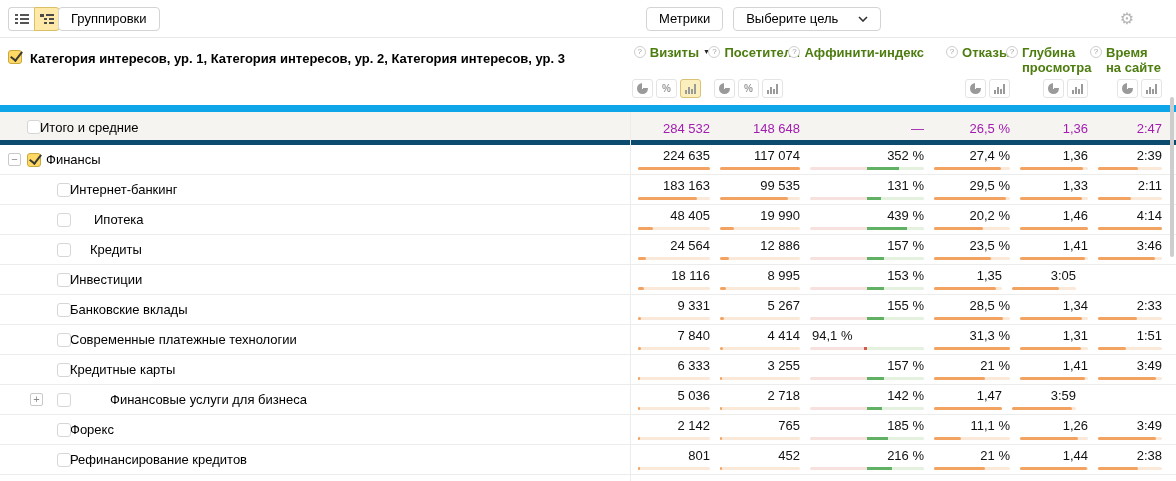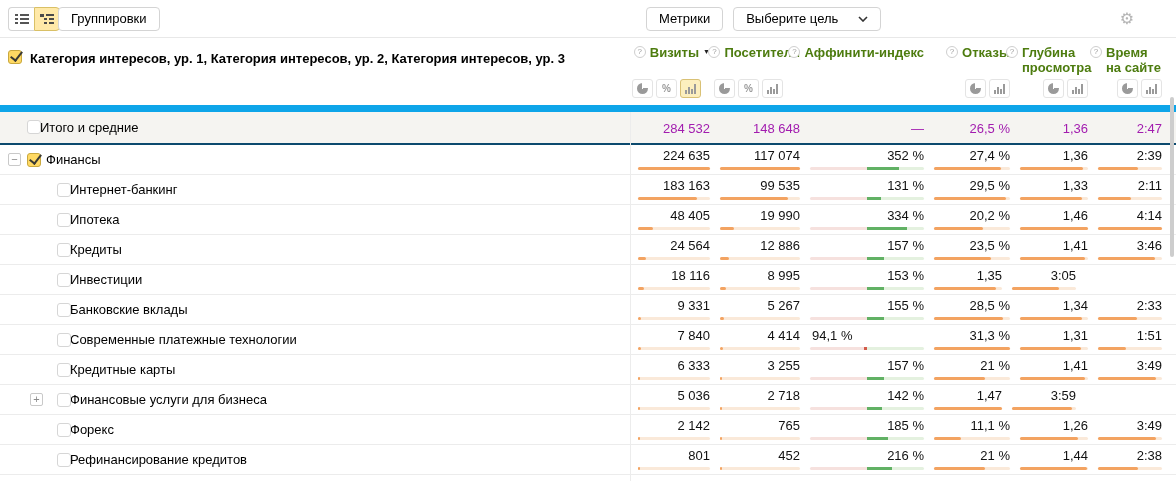--- a/index.html
+++ b/index.html
@@ -39,21 +39,21 @@
   .tbtn.active { background:#fcefbe; border-color:#d9c175; }
   .pie-g { width:11px; height:11px; border-radius:50%; background:conic-gradient(transparent 0 80deg, var(--icon_gray) 80deg 360deg); }
   .pct-g { font-size:10px; font-weight:bold; color:var(--icon_gray); font-family:inherit; }
   .bars-g { display:flex; align-items:flex-end; gap:1px; height:11px; }
   .bars-g i { display:block; width:2px; background:var(--icon_gray); }
   .bars-g i:nth-child(1){height:4px} .bars-g i:nth-child(2){height:7px}
   .bars-g i:nth-child(3){height:5px} .bars-g i:nth-child(4){height:10px}
 
   
   .row { position:relative; display:flex; height:30px; border-bottom:1px solid #ececec; background:#fff; }
-  .row.total { height:33px; background:var(--row_total_bg); border-bottom:2px solid #0c4a6e; }
+  .row.total { height:33px; background:var(--row_total_bg); border-bottom:5px solid #0c4a6e; }
   .lab { position:relative; width:630px; flex:none; }
   .lab .txt { display:inline-block; color:#000; line-height:29px; white-space:nowrap; }
   .row.total .lab .txt { line-height:32px; }
   .exp { position:absolute; top:8px; width:13px; height:13px; border:1px solid #c9c9c9; border-radius:2px; background:#fff; color:#8a8a8a; font-size:11px; line-height:11px; text-align:center; cursor:pointer; }
   .cb { position:absolute; top:8px; width:14px; height:14px; border:1px solid #d6d6d6; border-radius:3px; background:#fff; cursor:pointer; }
   .cb.checked { background:var(--checkbox_checked_bg); border-color:#c9a83e; }
   .cb.checked::after { content:""; position:absolute; left:4px; top:-2px; width:5px; height:10px; border-right:2px solid #3a3a34; border-bottom:2px solid #3a3a34; transform:rotate(38deg); }
   .cell { position:relative; flex:none; }
   .num { display:block; text-align:right; padding:3px 2px 0 8px; line-height:16px; color:#111; }
   .num.leftal { text-align:left; padding-left:10px; }
@@ -324,35 +324,35 @@
           </span>
         </div>
         <div class="cell w-time">
           <span class="num">2:11</span>
           <span class="trk">
             <span class="fil" style="width: 51.6%;"></span>
           </span>
         </div>
       </div>
       <div class="row">
-        <div class="lab"><span class="cb" style="left: 57px;"></span><span class="txt" style="margin-left: 70px;">Ипотека</span></div>
+        <div class="lab"><span class="cb" style="left: 57px;"></span><span class="txt" style="margin-left: 70px; padding-left: 24px;">Ипотека</span></div>
         <div class="cell w-visits">
           <span class="num">48 405</span>
           <span class="trk">
             <span class="fil" style="width: 21.5%;"></span>
           </span>
         </div>
         <div class="cell w-visitors">
           <span class="num">19 990</span>
           <span class="trk">
             <span class="fil" style="width: 17.1%;"></span>
           </span>
         </div>
         <div class="cell w-affinity">
-          <span class="num">334 %</span>
+          <span class="num">439 %</span>
           <span class="atrk">
             <span class="half-l"></span>
             <span class="half-r"></span>
             <span class="mark pos" style="width: 35%;"></span>
           </span>
         </div>
         <div class="cell w-bounce">
           <span class="num">20,2 %</span>
           <span class="trk">
             <span class="fil" style="width: 64.5%;"></span>
@@ -365,21 +365,21 @@
           </span>
         </div>
         <div class="cell w-time">
           <span class="num">4:14</span>
           <span class="trk">
             <span class="fil" style="width: 100%;"></span>
           </span>
         </div>
       </div>
       <div class="row">
-        <div class="lab"><span class="cb" style="left: 57px;"></span><span class="txt" style="margin-left: 70px; text-align: right;">Кредиты</span></div>
+        <div class="lab"><span class="cb" style="left: 57px;"></span><span class="txt" style="margin-left: 90px; text-align: right;">Кредиты</span></div>
         <div class="cell w-visits">
           <span class="num">24 564</span>
           <span class="trk">
             <span class="fil" style="width: 10.9%;"></span>
           </span>
         </div>
         <div class="cell w-visitors">
           <span class="num">12 886</span>
           <span class="trk">
             <span class="fil" style="width: 11%;"></span>
@@ -564,21 +564,21 @@
           </span>
         </div>
         <div class="cell w-time">
           <span class="num">3:49</span>
           <span class="trk">
             <span class="fil" style="width: 90.2%;"></span>
           </span>
         </div>
       </div>
       <div class="row">
-        <div class="lab"><span class="exp" style="left: 30px;">+</span><span class="cb" style="left: 57px;"></span><span class="txt" style="margin-left: 70px;">Финансовые услуги для бизнеса</span></div>
+        <div class="lab"><span class="exp" style="left: 30px;">+</span><span class="cb" style="left: 57px;"></span><span class="txt" style="margin-left: 70px; padding-left: 40px;">Финансовые услуги для бизнеса</span></div>
         <div class="cell w-visits">
           <span class="num">5 036</span>
           <span class="trk">
             <span class="fil" style="width: 2.2%;"></span>
           </span>
         </div>
         <div class="cell w-visitors">
           <span class="num">2 718</span>
           <span class="trk">
             <span class="fil" style="width: 2.3%;"></span>

